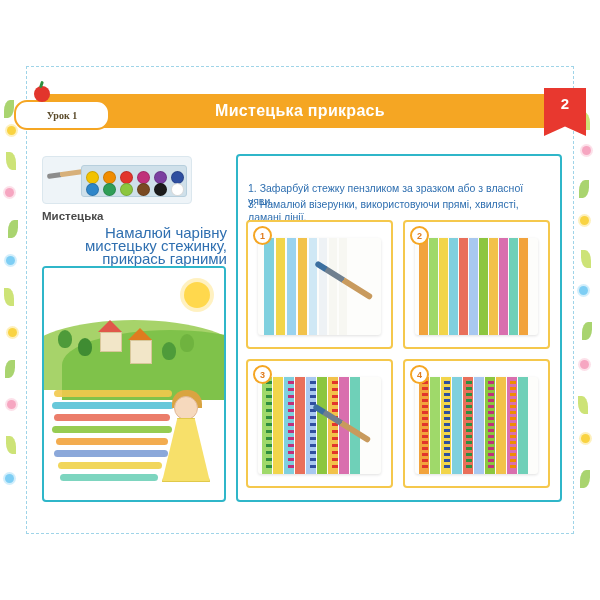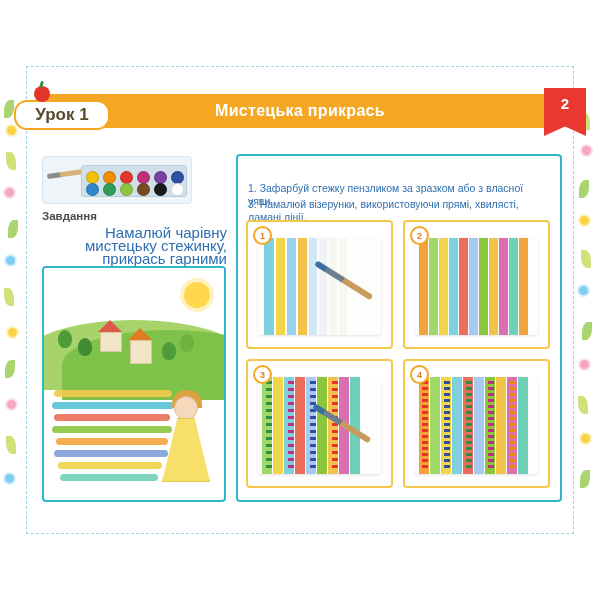--- a/index.html
+++ b/index.html
@@ -55,21 +55,21 @@
   
   .lesson-tag{
     position:absolute;left:14px;top:40px;
     width:92px;height:26px;
     background:#ffffff;
     border:2px solid #f5a623;
     border-radius:13px;
     display:flex;align-items:center;justify-content:center;
     z-index:4;
   }
-  .lesson-tag span{font-size:17px;color:#5a4a2a;font-weight:bold;}
+  .lesson-tag span{font-size:10px;color:#5a4a2a;font-weight:bold;font-family:Liberation Serif, serif;}
   .apple{
     position:absolute;left:34px;top:26px;width:16px;height:16px;
     background:#e2352c;border-radius:50%;z-index:5;
   }
   .apple:after{
     content:"";position:absolute;left:6px;top:-5px;width:3px;height:7px;
     background:#2f8f3f;border-radius:2px;transform:rotate(18deg);
   }
   
   .page-flag{
@@ -227,21 +227,21 @@
       <div class="pan" style="left:89px;background:#2f4fa0;"></div>
       <div class="pan2" style="left:4px;background:#2f86c9;"></div>
       <div class="pan2" style="left:21px;background:#2f9e57;"></div>
       <div class="pan2" style="left:38px;background:#8cc63f;"></div>
       <div class="pan2" style="left:55px;background:#7a4a22;"></div>
       <div class="pan2" style="left:72px;background:#1b1b1b;"></div>
       <div class="pan2" style="left:89px;background:#ffffff;"></div>
     </div>
   </div>
 
-  <div class="task-title">Завдання</div>
+  <div class="task-title">Мистецька</div>
   <div class="task-text">Намалюй чарівну мистецьку стежинку, прикрась гарними візерунками.</div>
 
   <div class="artwork">
     <div class="sky"></div>
     <div class="sun"></div>
     <div class="hill h1"></div>
     <div class="hill h2"></div>
     <div class="tree" style="left:14px;top:62px;"></div>
     <div class="tree" style="left:34px;top:70px;background:#3f8c32;"></div>
     <div class="house" style="left:56px;top:64px;"></div>

